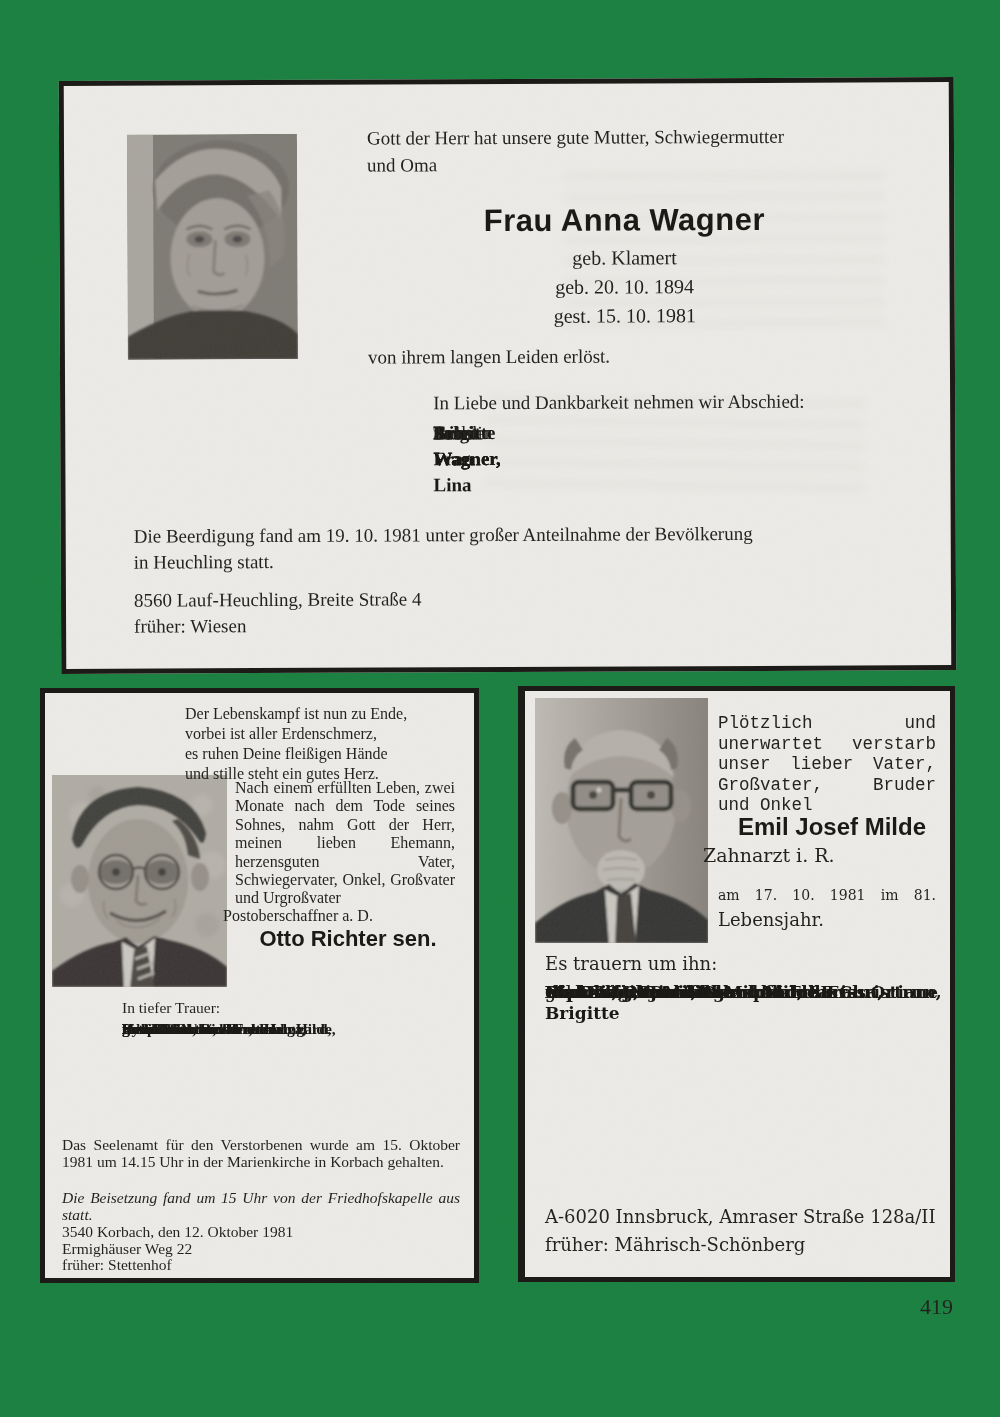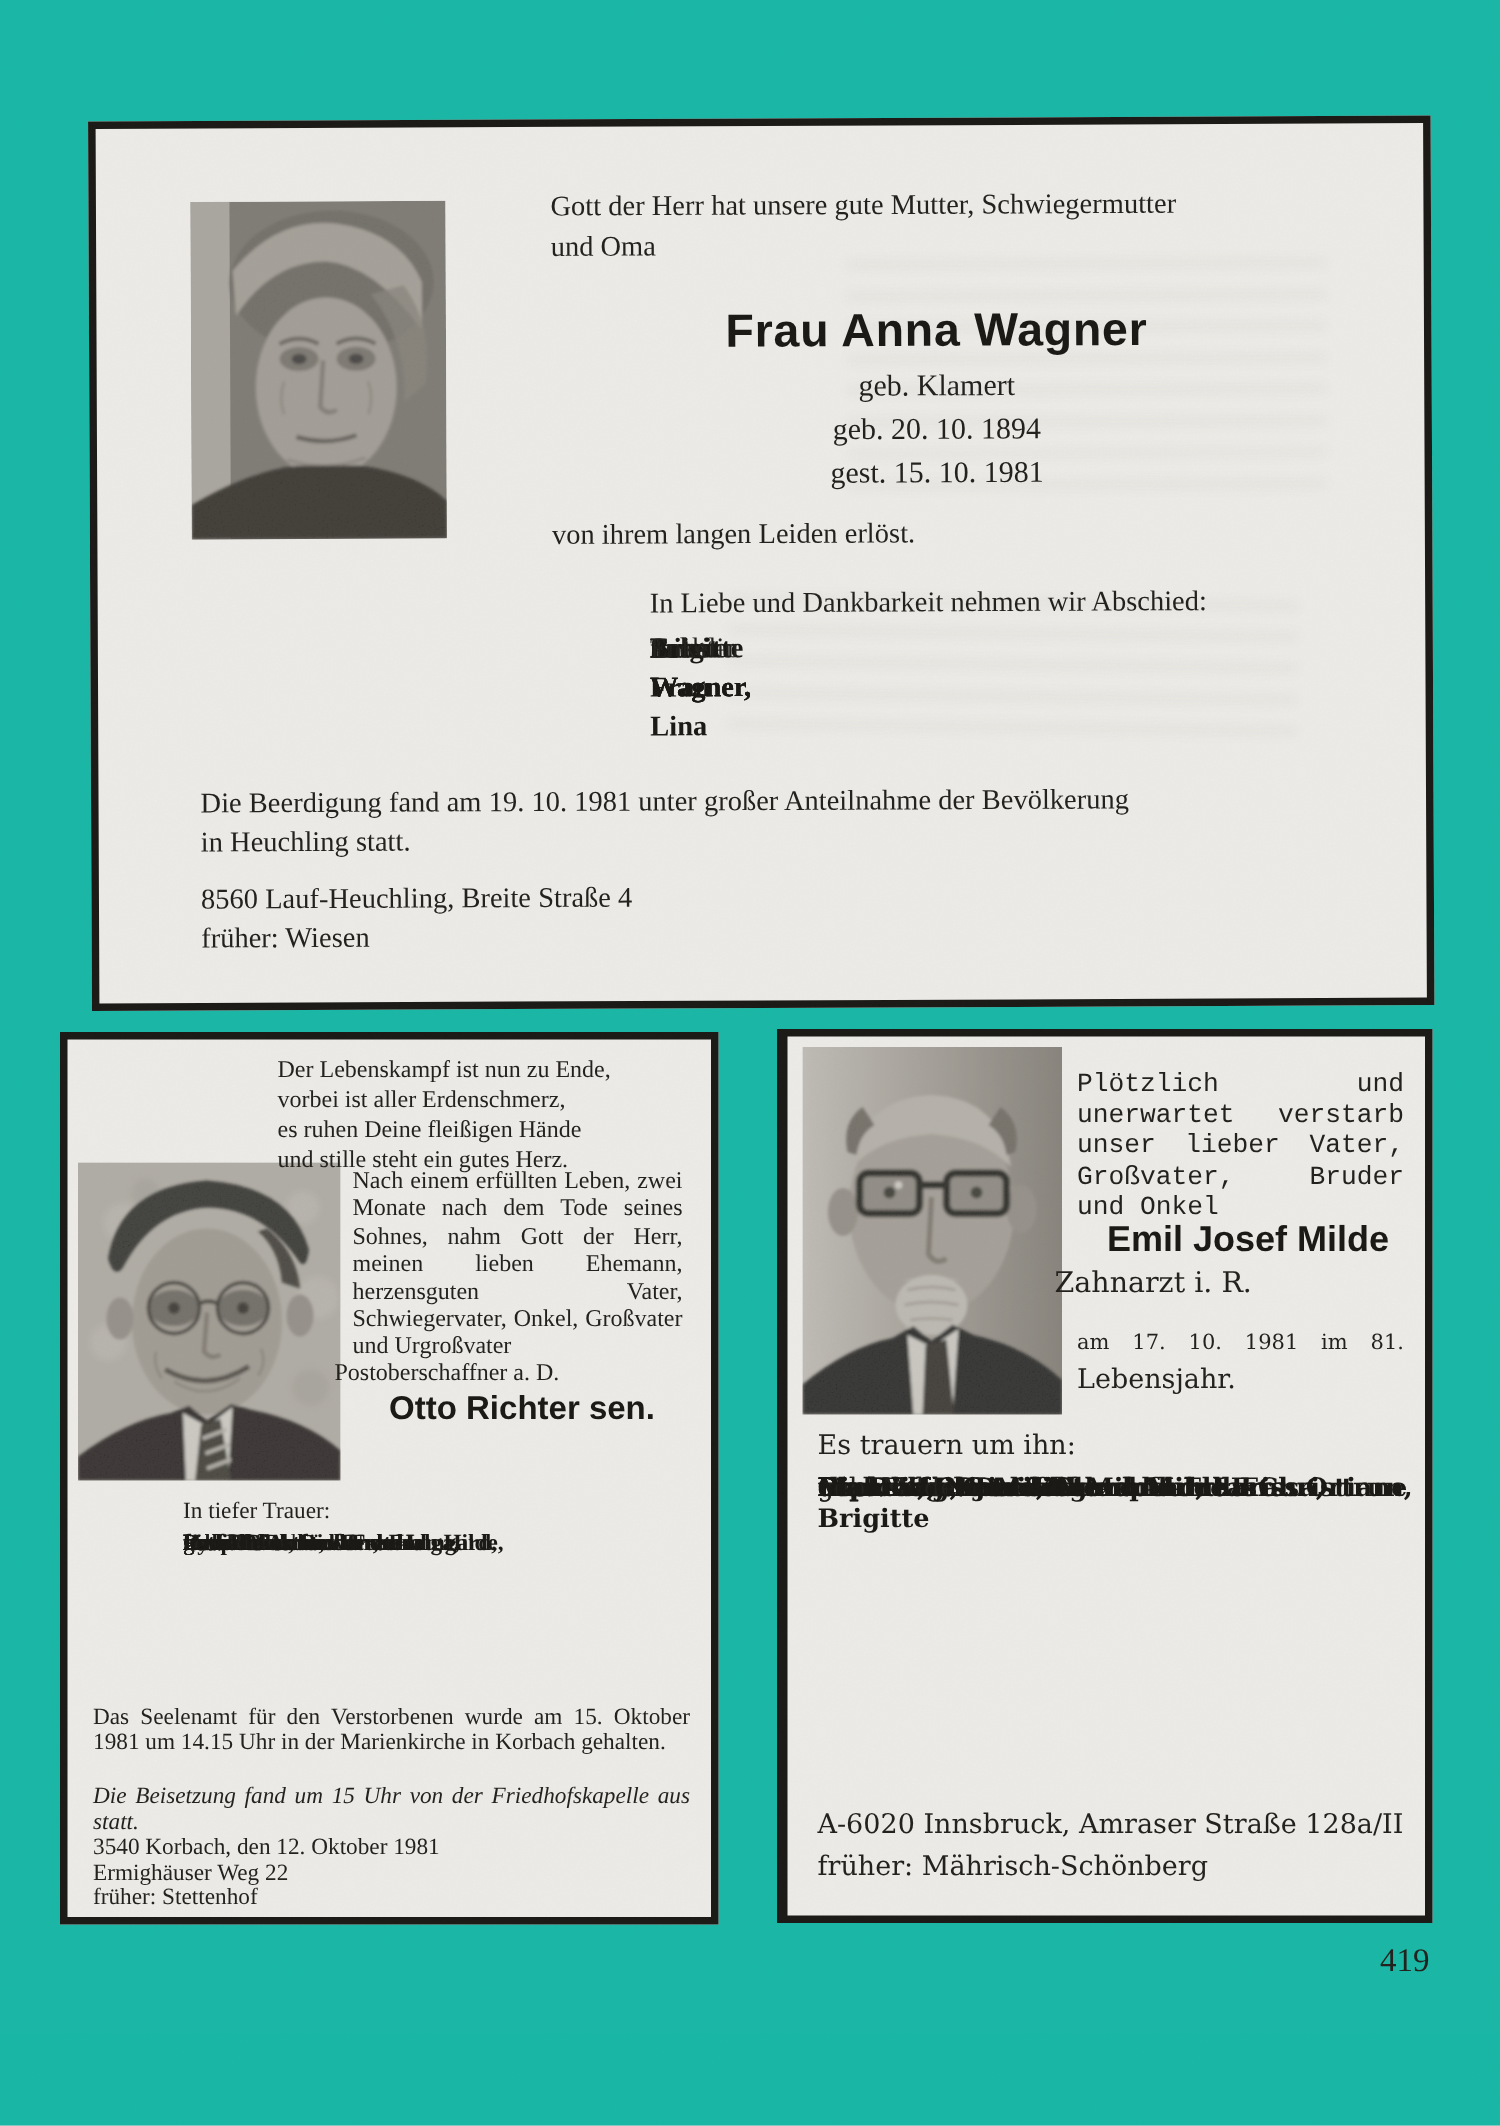--- a/index.html
+++ b/index.html
@@ -1,16 +1,16 @@
 <!DOCTYPE html>
 <html lang="de"><head>
 <meta charset="utf-8">
 <style>
   html,body{margin:0;padding:0;background:#d8d6d2;}
-  .page{position:relative;width:1000px;height:1417px;background:#14b8a6;overflow:hidden;
+  .page{position:relative;width:1000px;height:1417px;background:#15803d;overflow:hidden;
         font-family:"Liberation Serif",serif;color:#1d1b18;}
   .grain-overlay{position:absolute;left:0;top:0;pointer-events:none;}
   .notice{position:absolute;background:#efeeea;border:5px solid #161410;}
   .notice *{position:absolute;}
   
   .box-wagner{left:60px;top:79px;width:885px;height:583px;transform:rotate(-0.25deg);}
   .box-wagner .photo{left:63px;top:49px;}
   .w-intro{left:303px;top:40px;font-size:19px;line-height:27px;}
   .w-center{left:270px;top:119px;width:580px;text-align:center;}
   .w-center .big-name{position:static;font-family:"Liberation Sans",sans-serif;

